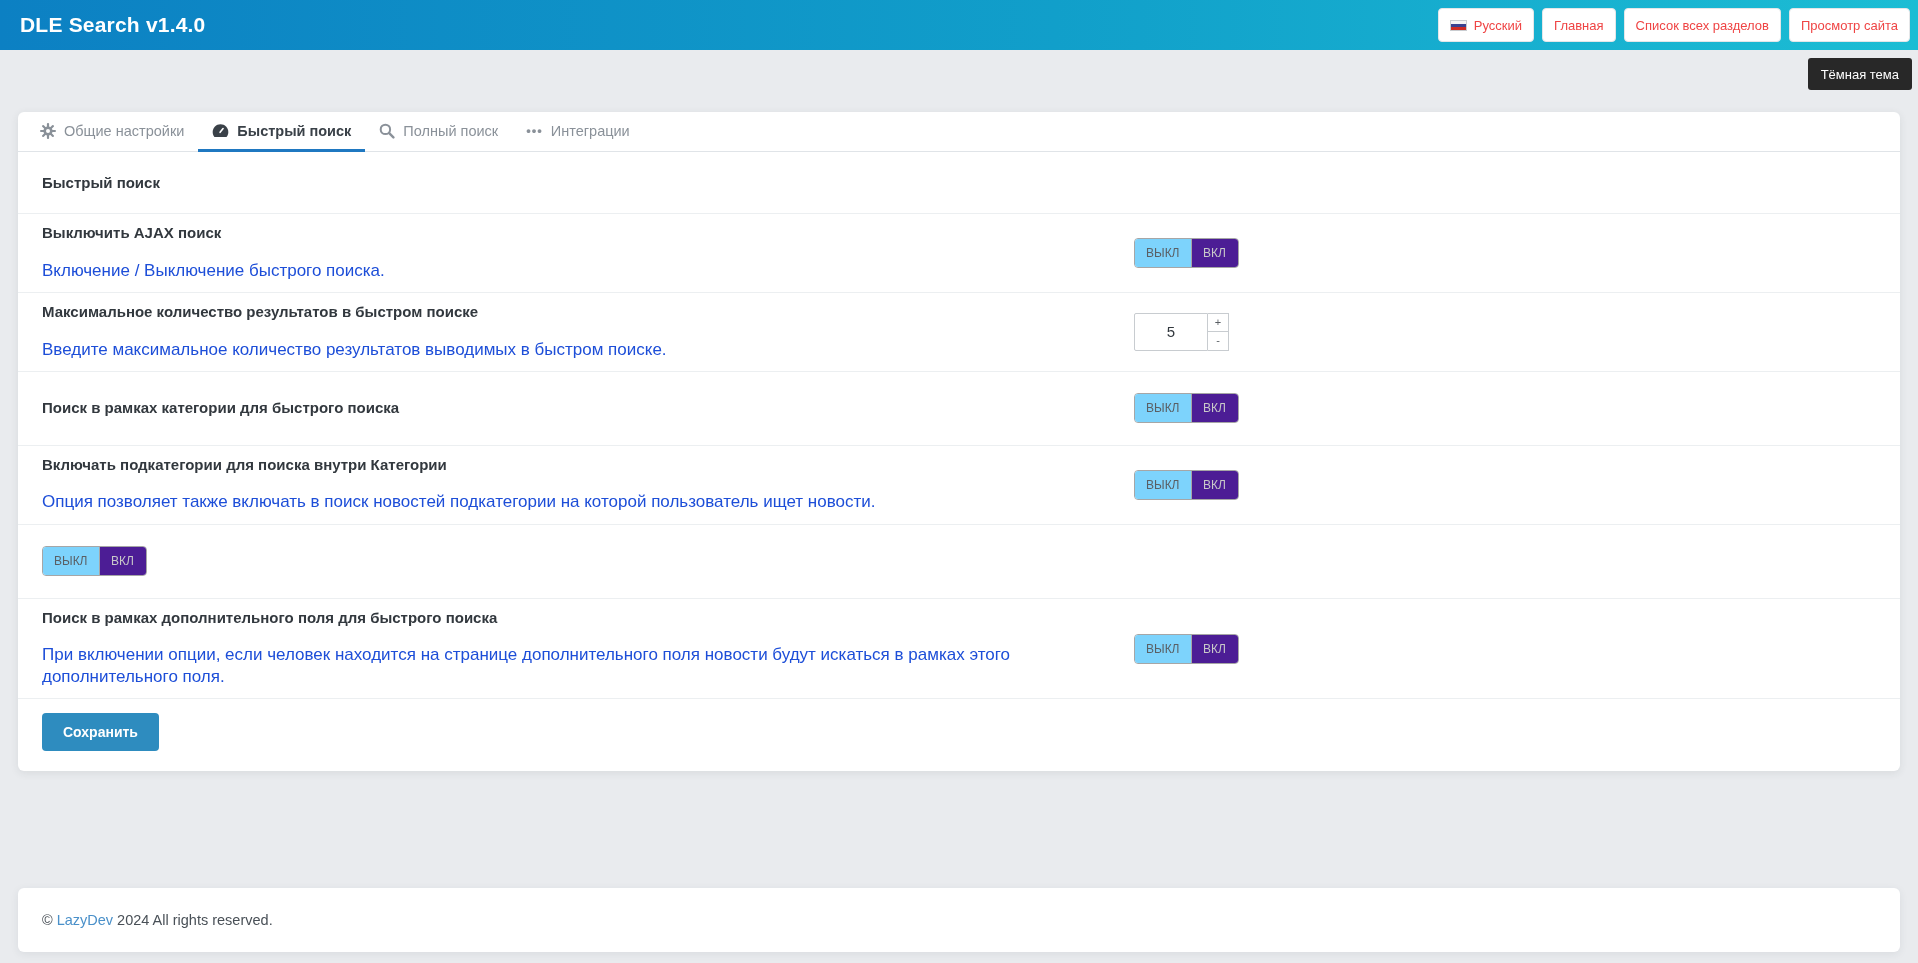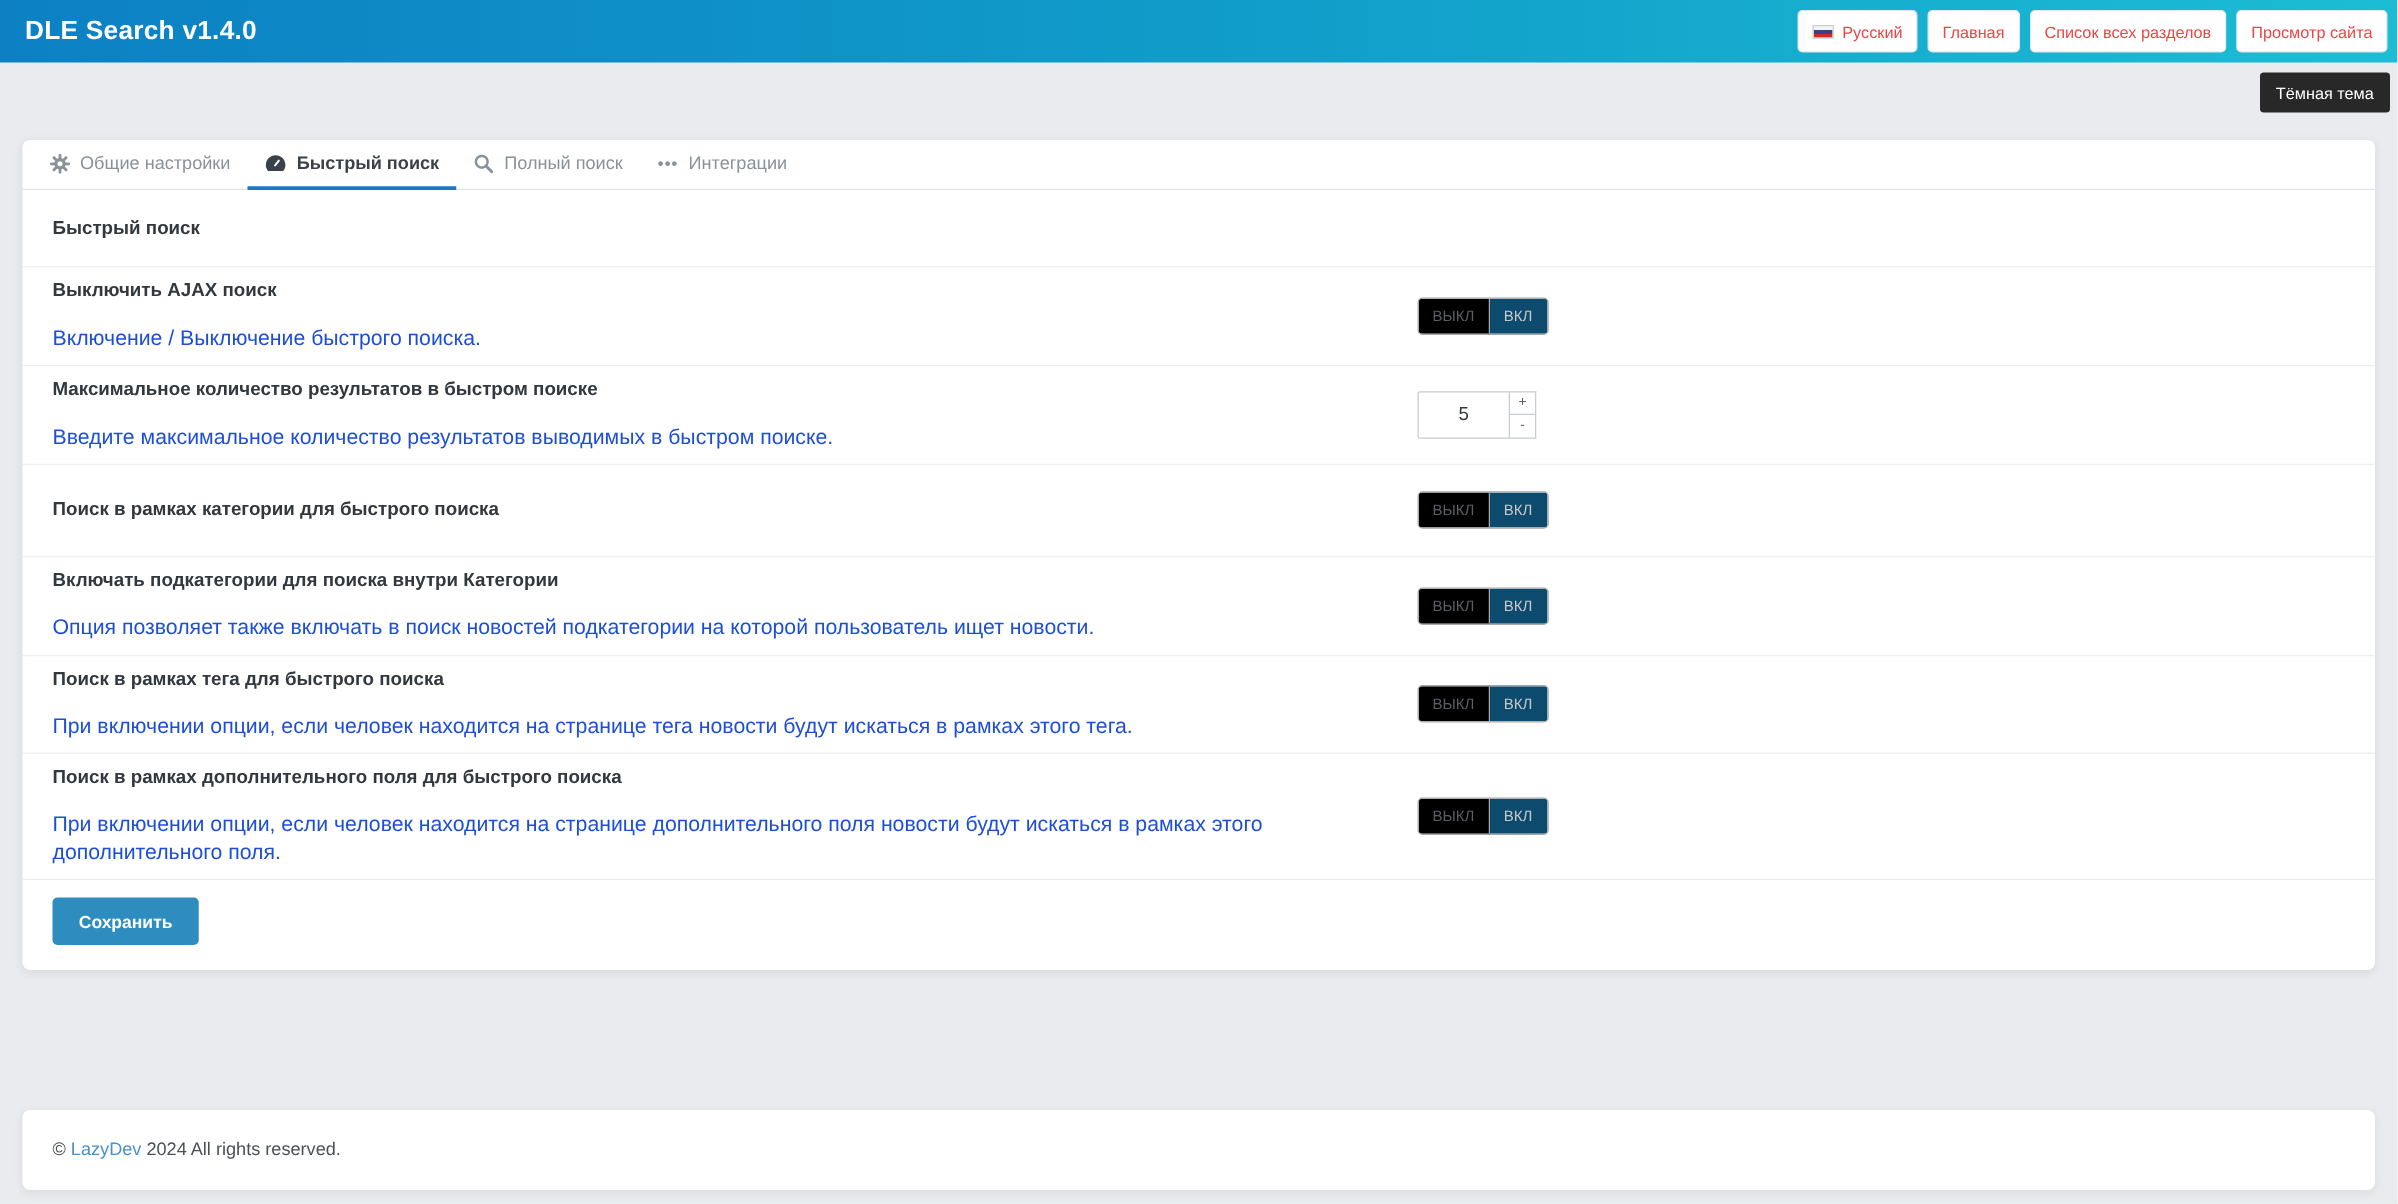--- a/index.html
+++ b/index.html
@@ -89,22 +89,22 @@
 
   
   .toggle-group{
     display:inline-flex;border:1px solid #a6a6a6;border-radius:4px;overflow:hidden;
     height:28px;cursor:pointer;
   }
   .toggle-seg{
     display:flex;align-items:center;justify-content:center;
     font-size:12px;padding:0 11px;min-width:24px;user-select:none;
   }
-  .toggle-seg.off{background:#000000;color:#5a5f64;border-right:1px solid #a6a6a6;}
-  .toggle-seg.on{background:#0c4a6e;color:#c9c9c9;}
+  .toggle-seg.off{background:#7dd3fc;color:#5a5f64;border-right:1px solid #a6a6a6;}
+  .toggle-seg.on{background:#4c1d95;color:#c9c9c9;}
 
   
   .number-widget{display:inline-flex;align-items:stretch;}
   .num-input{
     width:74px;height:38px;border:1px solid #c8ccd0;border-radius:2px 0 0 2px;
     text-align:center;font-size:15px;color:#32383e;box-sizing:border-box;
     font-family:inherit;outline:none;background:#fff;
   }
   .spinners{display:flex;flex-direction:column;}
   .spin-btn{
@@ -248,24 +248,20 @@
       </div>
       <div class="setting-control">
         <div class="toggle-group">
           <span class="toggle-seg off">ВЫКЛ</span>
           <span class="toggle-seg on">ВКЛ</span>
         </div>
       </div>
     </div>
 
     <div class="setting-row">
-      <div class="setting-text">
-        <div class="setting-title">Поиск в рамках тега для быстрого поиска</div>
-        <div class="setting-desc">При включении опции, если человек находится на странице тега новости будут искаться в рамках этого тега.</div>
-      </div>
       <div class="setting-control">
         <div class="toggle-group">
           <span class="toggle-seg off">ВЫКЛ</span>
           <span class="toggle-seg on">ВКЛ</span>
         </div>
       </div>
     </div>
 
     <div class="setting-row">
       <div class="setting-text">

